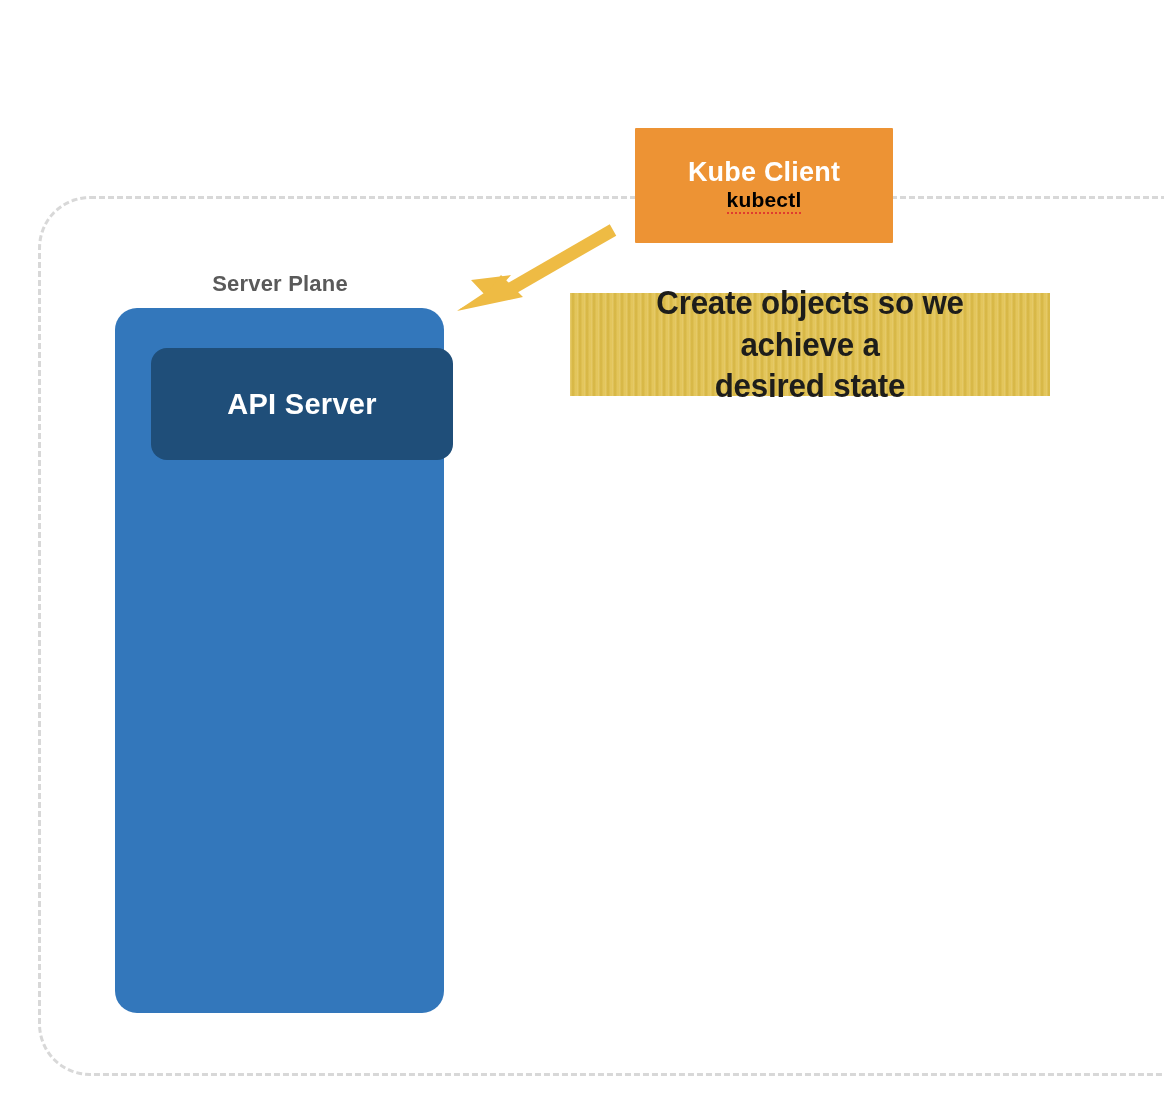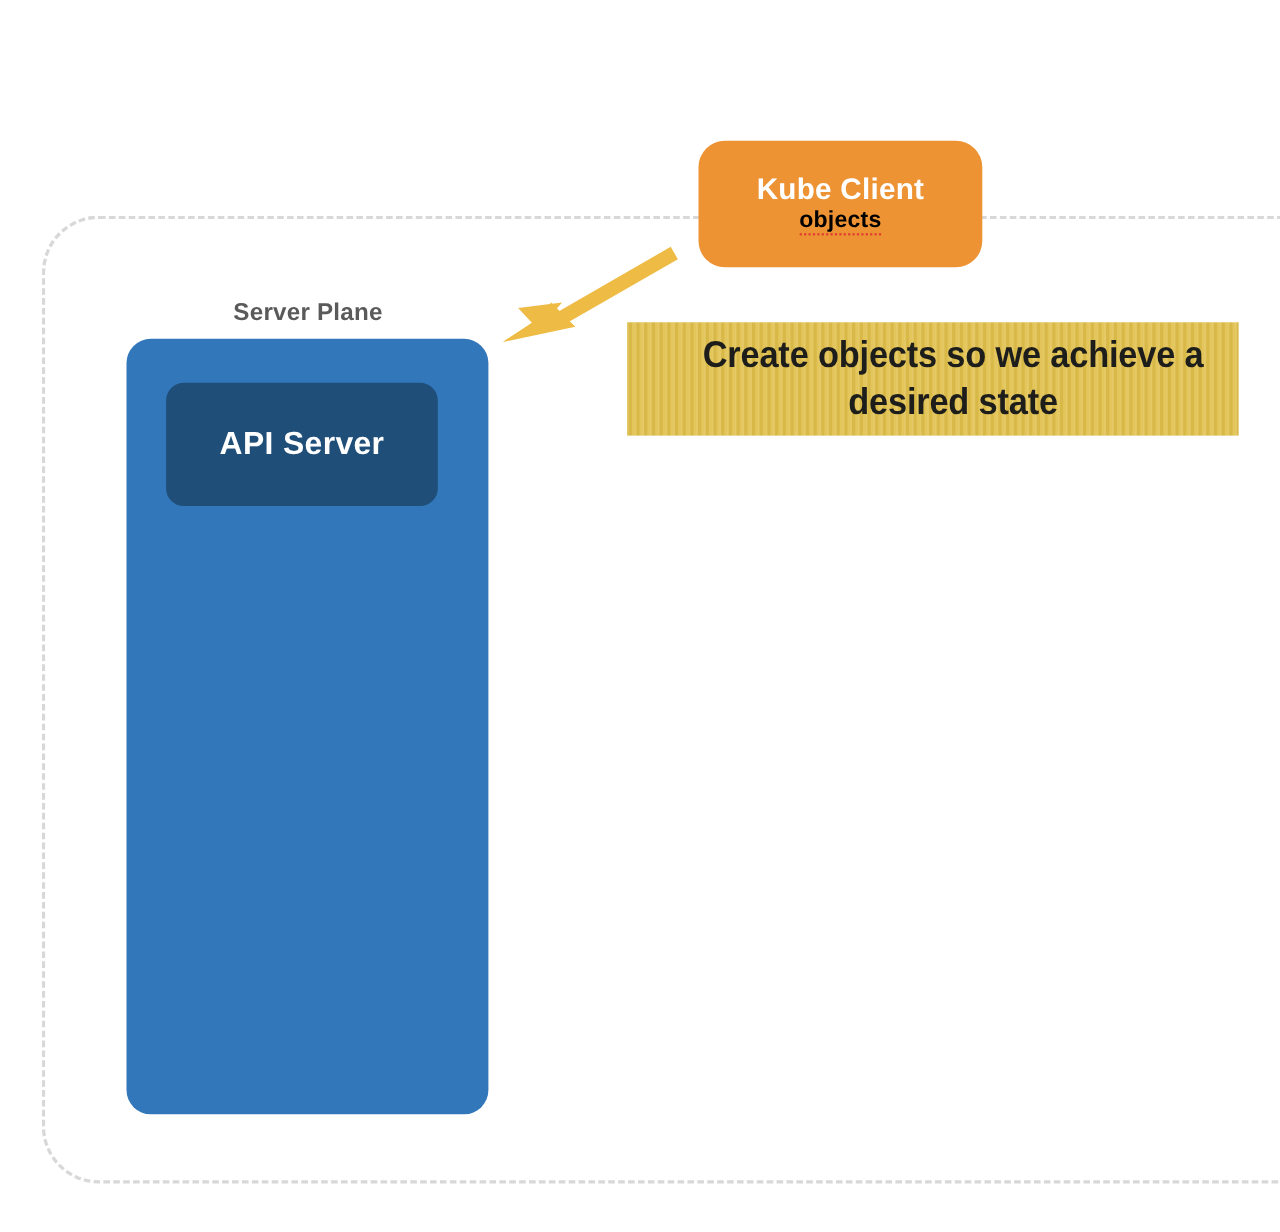--- a/index.html
+++ b/index.html
@@ -52,21 +52,21 @@
     width: 329px;
     height: 705px;
     background: #3377bb;
     border-radius: 22px;
   }
 
   .api-server-box {
     position: absolute;
     left: 36px;        
     top: 40px;
-    width: 247px;
+    width: 302px;
     height: 112px;
     background: #1f4e79;
     border-radius: 16px;
     display: flex;
     align-items: center;
     justify-content: center;
   }
   .api-server-label {
     font-size: 29px;
     font-weight: bold;
@@ -75,21 +75,21 @@
   }
 
   
   .kube-client-box {
     position: absolute;
     left: 635px;
     top: 128px;
     width: 258px;
     height: 115px;
     background: #ed9334;
-    border-radius: 24px;
+    border-radius: 1px;
     display: flex;
     flex-direction: column;
     align-items: center;
     justify-content: center;
     gap: 0;
   }
   .kube-client-title {
     font-size: 27px;
     font-weight: bold;
     color: #ffffff;
@@ -114,35 +114,35 @@
     width: 1164px;
     height: 1120px;
     pointer-events: none;
   }
 
   
   .callout-box {
     position: absolute;
     left: 570px;
     top: 293px;
-    width: 556px;
+    width: 480px;
     height: 103px;
     background: #e0bf4a;
     background-image: repeating-linear-gradient(
       90deg,
       rgba(255,255,255,0.16) 0px,
       rgba(255,255,255,0.16) 1px,
       rgba(0,0,0,0.035) 2px,
       rgba(0,0,0,0.035) 4px,
       rgba(255,255,255,0.10) 5px,
       rgba(255,255,255,0.10) 7px
     );
     display: flex;
     align-items: center;
-    justify-content: flex-end;
+    justify-content: flex-start;
     padding: 0 12px;
     box-sizing: border-box;
   }
   .callout-text {
     font-family: "Liberation Sans Narrow", "Liberation Sans", sans-serif;
     font-size: 34px;
     font-weight: bold;
     color: #1d1d1b;
     text-align: center;
     line-height: 1.22;
@@ -160,21 +160,21 @@
   <div class="control-plane-label">Server Plane</div>
 
   <div class="control-plane-box">
     <div class="api-server-box">
       <span class="api-server-label">API Server</span>
     </div>
   </div>
 
   <div class="kube-client-box">
     <span class="kube-client-title">Kube Client</span>
-    <span class="kube-client-sub">objects</span>
+    <span class="kube-client-sub">kubectl</span>
   </div>
 
   <svg class="arrow-layer" viewBox="0 0 1164 1120" xmlns="http://www.w3.org/2000/svg">
     <g>
       <line x1="613" y1="230" x2="507" y2="291" stroke="#eebb44" stroke-width="13" stroke-linecap="butt"></line>
       <polygon points="458,310 519,290 503,284 511,275 471,280 485,295 458,310" fill="#eebb44"></polygon>
       <polygon points="457,311 523,297 501,275 490,289" fill="#eebb44"></polygon>
     </g>
   </svg>
 

